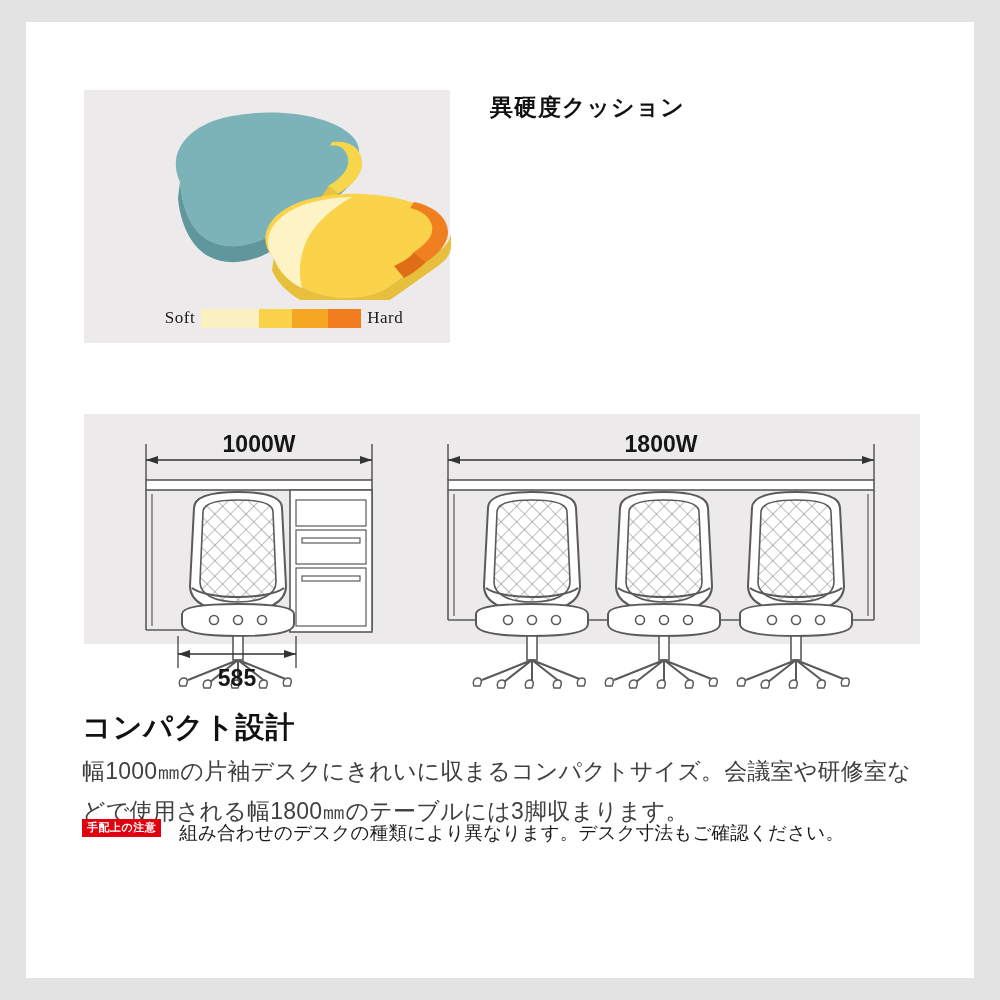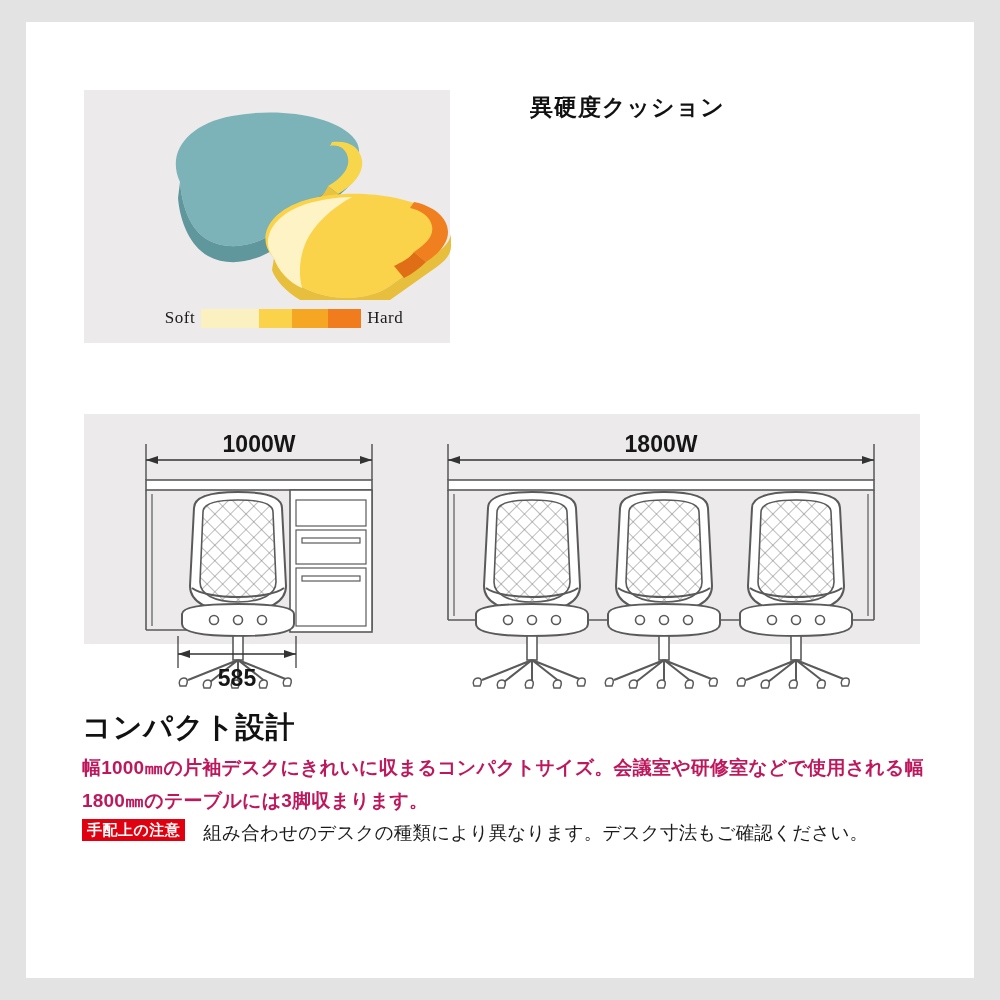--- a/index.html
+++ b/index.html
@@ -57,21 +57,21 @@
   }
   .scale-bar {
     width: 160px;
     height: 19px;
     display: flex;
   }
   .scale-bar i { display: block; height: 100%; }
 
   .sec1-title {
     position: absolute;
-    left: 504px;
+    left: 464px;
     top: 70px;
     font-size: 23px;
     font-weight: bold;
     color: #111;
     letter-spacing: 1px;
   }
   .sec1-body {
     position: absolute;
     left: 484px;
     top: 108px;
@@ -100,44 +100,43 @@
     font-size: 29px;
     font-weight: bold;
     color: #111;
     letter-spacing: 1px;
   }
   .sec2-body {
     position: absolute;
     left: 56px;
     top: 730px;
     width: 850px;
-    font-size: 19px;
+    font-size: 23px;
     line-height: 1.72;
-    color: #be185d;
+    color: #404040;
     letter-spacing: .2px;
-    font-weight: bold;
   }
   .notice-line {
     position: absolute;
     left: 56px;
     top: 797px;
     width: 860px;
     font-size: 18.5px;
     line-height: 1.5;
     color: #1a1a1a;
     letter-spacing: .2px;
     display: flex;
     align-items: flex-start;
     gap: 8px;
   }
   .notice-badge {
     display: inline-block;
     background: #e0000f;
     color: #ffffff;
-    font-size: 15px;
+    font-size: 11px;
     font-weight: bold;
     padding: 2px 5px 3px 5px;
     line-height: 1.15;
     letter-spacing: .5px;
     white-space: nowrap;
   }
   .notice-text { flex: 1; margin-left: 10px; }
 </style>
 </head>
 <body>

